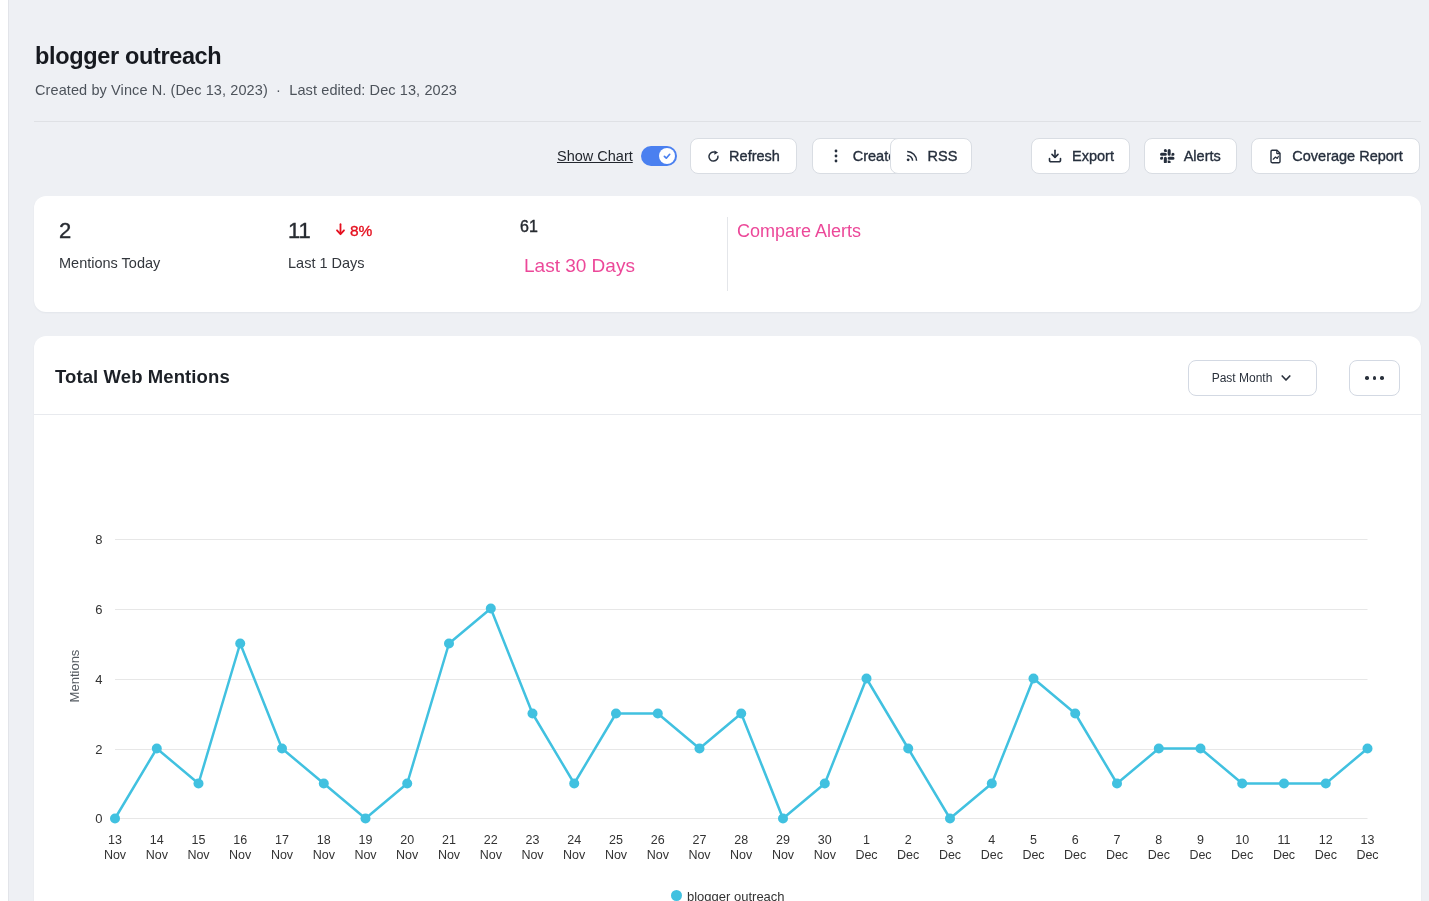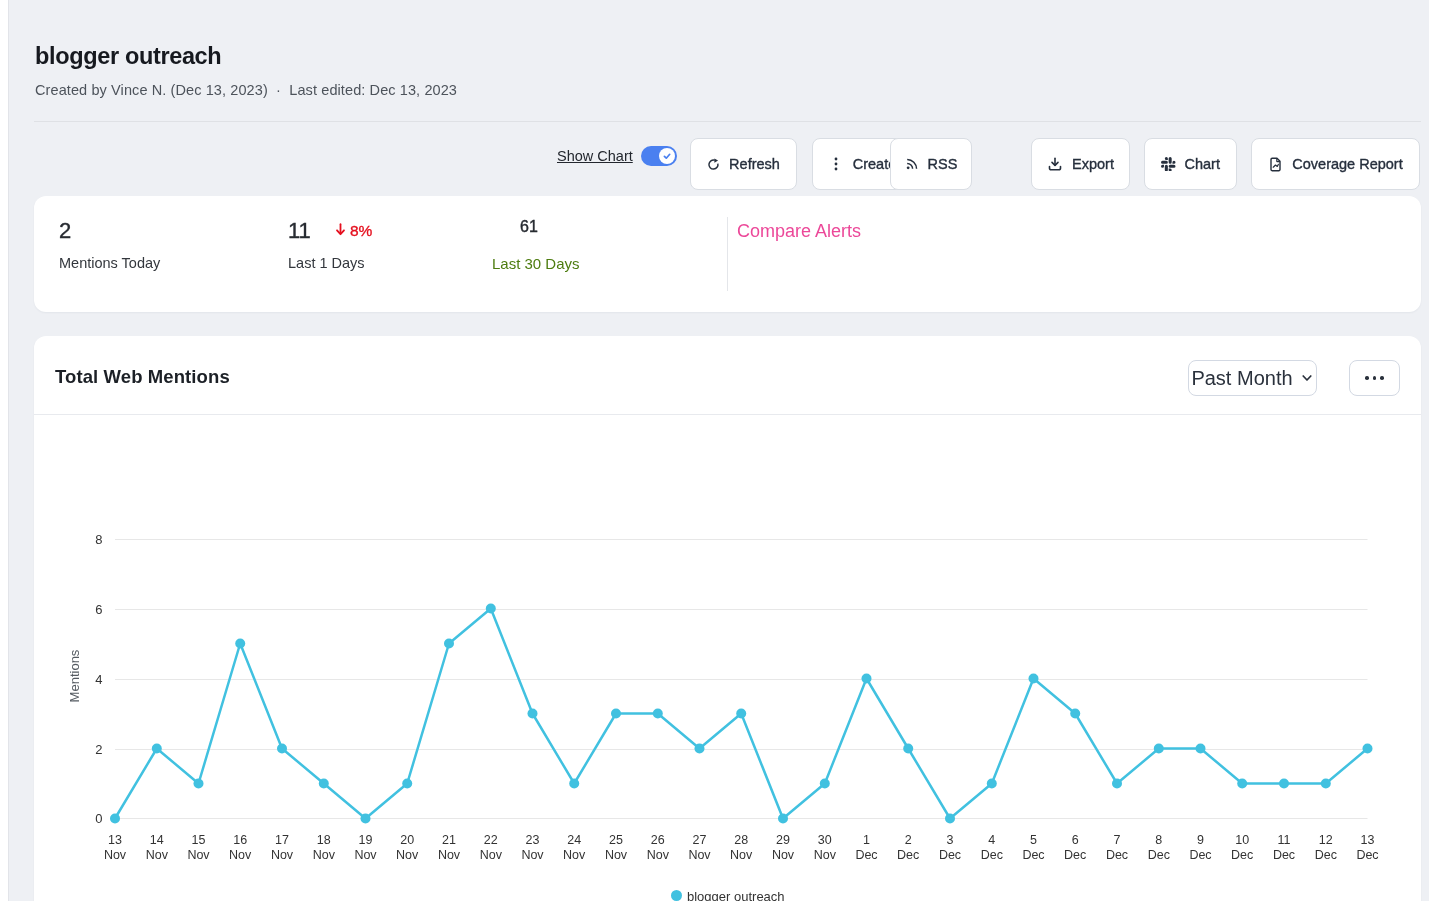--- a/index.html
+++ b/index.html
@@ -1,20 +1,20 @@
 <!DOCTYPE html>
 <html><head>
 <meta charset="utf-8">
 <style>
 * { margin:0; padding:0; box-sizing:border-box; }
 html,body { width:1429px; height:901px; overflow:hidden; }
 body { background:#eef0f4; font-family:"Liberation Sans", sans-serif; position:relative; }
 .abs { position:absolute; }
 .card { background:#fff; border-radius:12px; box-shadow:0 1px 2px rgba(20,30,50,.05); }
-.btn { position:absolute; top:138px; height:52px; background:#fff; border:1px solid #d9dde3;
+.btn { position:absolute; top:138px; height:36px; background:#fff; border:1px solid #d9dde3;
   border-radius:8px; display:flex; align-items:center; justify-content:center; gap:9px;
   font-size:14.5px; font-weight:400; -webkit-text-stroke:.35px #262f3d; color:#262f3d; }
 .btn svg { flex:0 0 auto; }
 </style>
 </head>
 <body>
 
 <div class="abs" style="left:0;top:0;width:9px;height:901px;background:#fff;border-right:1px solid #e2e4e9;"></div>
 
 <div class="abs" style="left:35px;top:43px;font-size:23.5px;font-weight:700;color:#16191f;letter-spacing:-.35px;">blogger outreach</div>
@@ -60,21 +60,21 @@
     </svg>
   <span>Export</span>
 </div>
 <div class="btn" style="left:1144px;width:93px;">
   <svg width="14.5" height="14.5" viewBox="0 0 122.8 122.8">
       <path d="M25.8 77.6a12.9 12.9 0 1 1-12.9-12.9h12.9zM32.3 77.6a12.9 12.9 0 0 1 25.8 0v32.3a12.9 12.9 0 0 1-25.8 0z" fill="#262f3d"></path>
       <path d="M45.2 25.8a12.9 12.9 0 1 1 12.9-12.9v12.9zM45.2 32.3a12.9 12.9 0 0 1 0 25.8H12.9a12.9 12.9 0 0 1 0-25.8z" fill="#262f3d"></path>
       <path d="M97 45.2a12.9 12.9 0 1 1 12.9 12.9H97zM90.5 45.2a12.9 12.9 0 0 1-25.8 0V12.9a12.9 12.9 0 0 1 25.8 0z" fill="#262f3d"></path>
       <path d="M77.6 97a12.9 12.9 0 1 1-12.9 12.9V97zM77.6 90.5a12.9 12.9 0 0 1 0-25.8h32.3a12.9 12.9 0 0 1 0 25.8z" fill="#262f3d"></path>
     </svg>
-  <span>Chart</span>
+  <span>Alerts</span>
 </div>
 <div class="btn" style="left:1251px;width:169px;">
   <svg width="15" height="15" viewBox="0 0 16 16">
       <path d="M3.2 2.6 a1.2 1.2 0 0 1 1.2-1.2 h5.2 l3.2 3.2 v8.8 a1.2 1.2 0 0 1-1.2 1.2 h-7.2 a1.2 1.2 0 0 1-1.2-1.2 z" fill="none" stroke="#262f3d" stroke-width="1.5" stroke-linejoin="round"></path>
       <path d="M9.4 1.6 v2.9 a0.4 0.4 0 0 0 .4 .4 h2.9" fill="none" stroke="#262f3d" stroke-width="1.3"></path>
       <path d="M5.6 10.9 8 8.6 9.9 10.1 11 7.9" fill="none" stroke="#262f3d" stroke-width="1.3" stroke-linejoin="round" stroke-linecap="round"></path>
     </svg>
   <span>Coverage Report</span>
 </div>
 
@@ -86,31 +86,31 @@
   <div class="abs" style="left:299px;top:26px;">
     <svg width="15" height="15" viewBox="0 0 15 15">
         <path d="M7.5 2.2v9.2" stroke="#e5101f" stroke-width="1.8" stroke-linecap="round" fill="none"></path>
         <path d="M4 8.3 7.5 12.2 11 8.3" fill="none" stroke="#e5101f" stroke-width="1.8" stroke-linecap="round" stroke-linejoin="round"></path>
       </svg>
   </div>
   <div class="abs" style="left:316px;top:26px;font-size:15.5px;-webkit-text-stroke:.35px #e5101f;color:#e5101f;">8%</div>
   <div class="abs" style="left:254px;top:59px;font-size:14.5px;color:#33373d;">Last 1 Days</div>
 
   <div class="abs" style="left:486px;top:22px;font-size:16px;-webkit-text-stroke:.4px #272b31;color:#272b31;">61</div>
-  <div class="abs" style="left:458px;top:59px;font-size:15px;color:#4d7c0f;">Last 30 Days</div>
+  <div class="abs" style="left:490px;top:59px;font-size:19px;color:#ec4899;">Last 30 Days</div>
 
   <div class="abs" style="left:693px;top:21px;width:1px;height:74px;background:#e4e6ea;"></div>
 
   <div class="abs" style="left:703px;top:25px;font-size:18px;color:#ec4899;">Compare Alerts</div>
 </div>
 
 <div class="card abs" style="left:34px;top:336px;width:1387px;height:600px;border-radius:12px;">
   <div class="abs" style="left:21px;top:30px;font-size:18.5px;font-weight:700;color:#1c2026;letter-spacing:.1px;">Total Web Mentions</div>
 
-  <div class="abs" style="left:1154px;top:24px;width:129px;height:36px;border:1px solid #d3d9e3;border-radius:8px;background:#fff;display:flex;align-items:center;justify-content:center;gap:7px;font-size:20px;font-weight:500;color:#2a313c;">
+  <div class="abs" style="left:1154px;top:24px;width:129px;height:36px;border:1px solid #d3d9e3;border-radius:8px;background:#fff;display:flex;align-items:center;justify-content:center;gap:7px;font-size:12px;font-weight:500;color:#2a313c;">
     <span>Past Month</span>
     <svg width="14" height="14" viewBox="0 0 14 14">
         <path d="M3.2 5 7 9 10.8 5" fill="none" stroke="#2a313c" stroke-width="1.7" stroke-linecap="round" stroke-linejoin="round"></path>
       </svg>
   </div>
   <div class="abs" style="left:1315px;top:24px;width:51px;height:36px;border:1px solid #d3d9e3;border-radius:8px;background:#fff;display:flex;align-items:center;justify-content:center;gap:3.8px;">
     <span style="width:3.5px;height:3.5px;border-radius:50%;background:#2a313c;"></span>
     <span style="width:3.5px;height:3.5px;border-radius:50%;background:#2a313c;"></span>
     <span style="width:3.5px;height:3.5px;border-radius:50%;background:#2a313c;"></span>
   </div>

